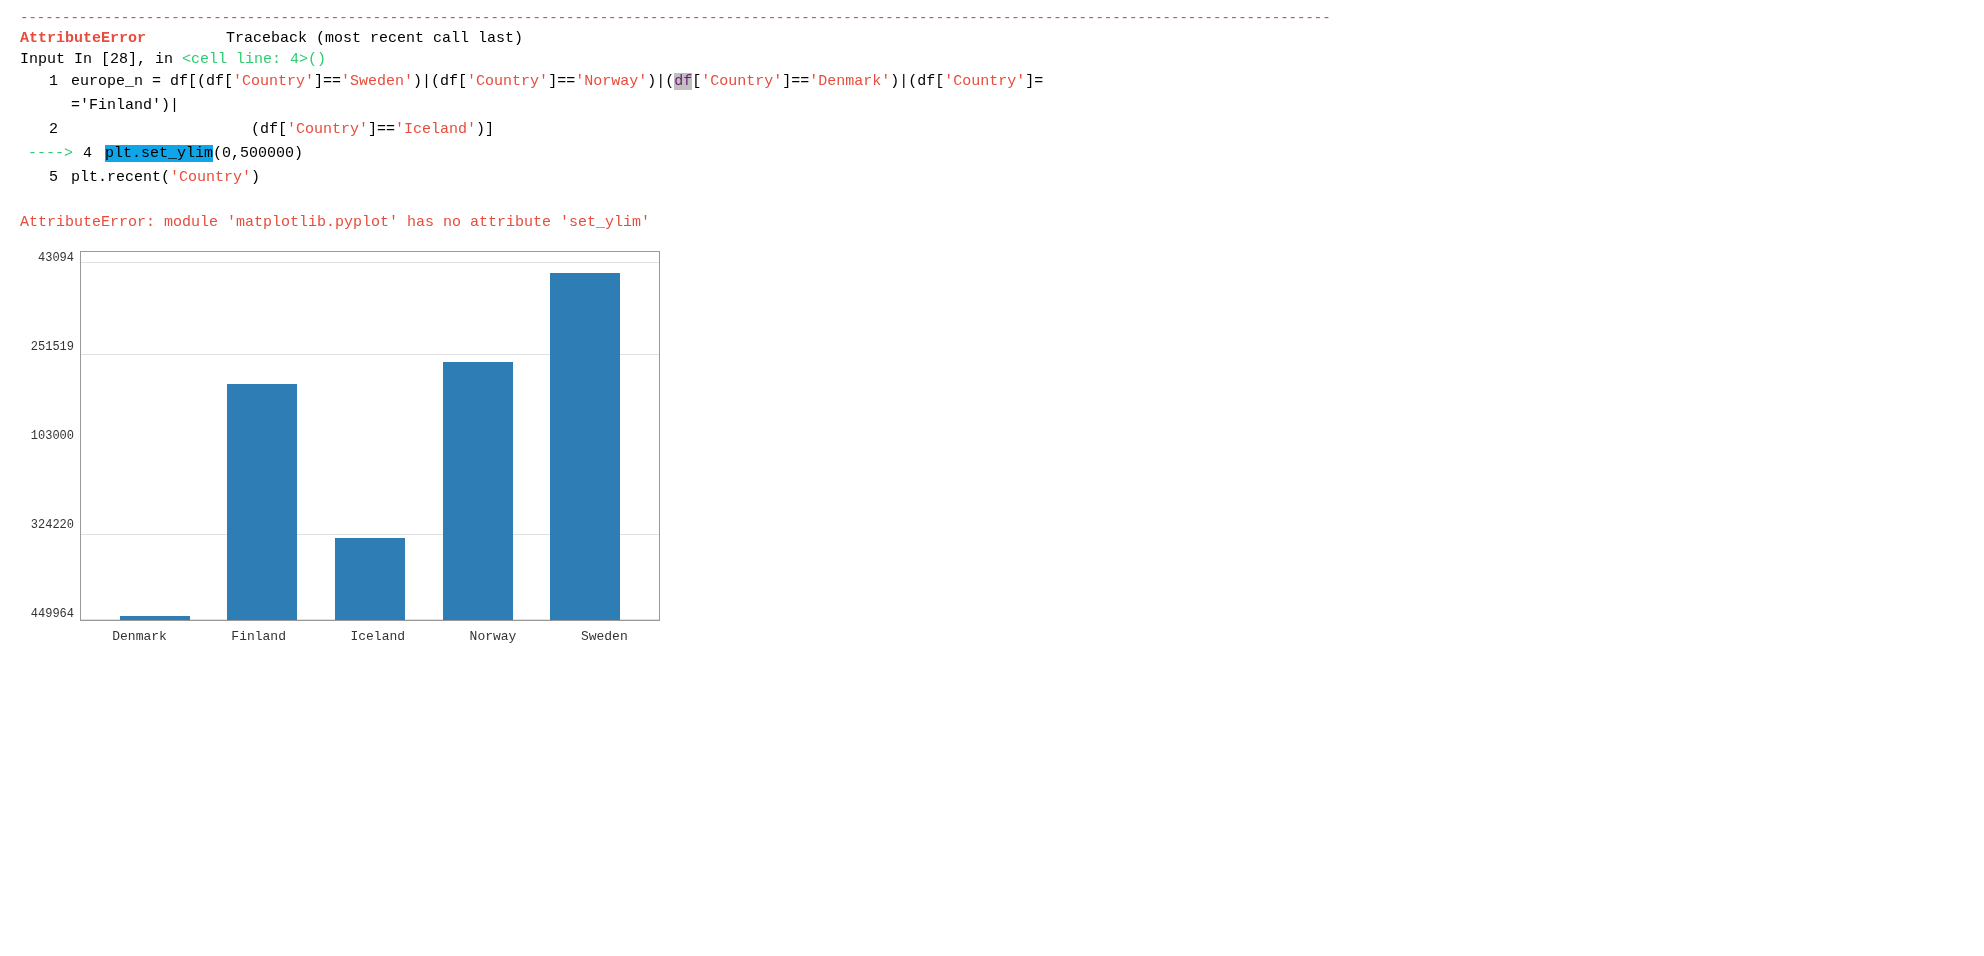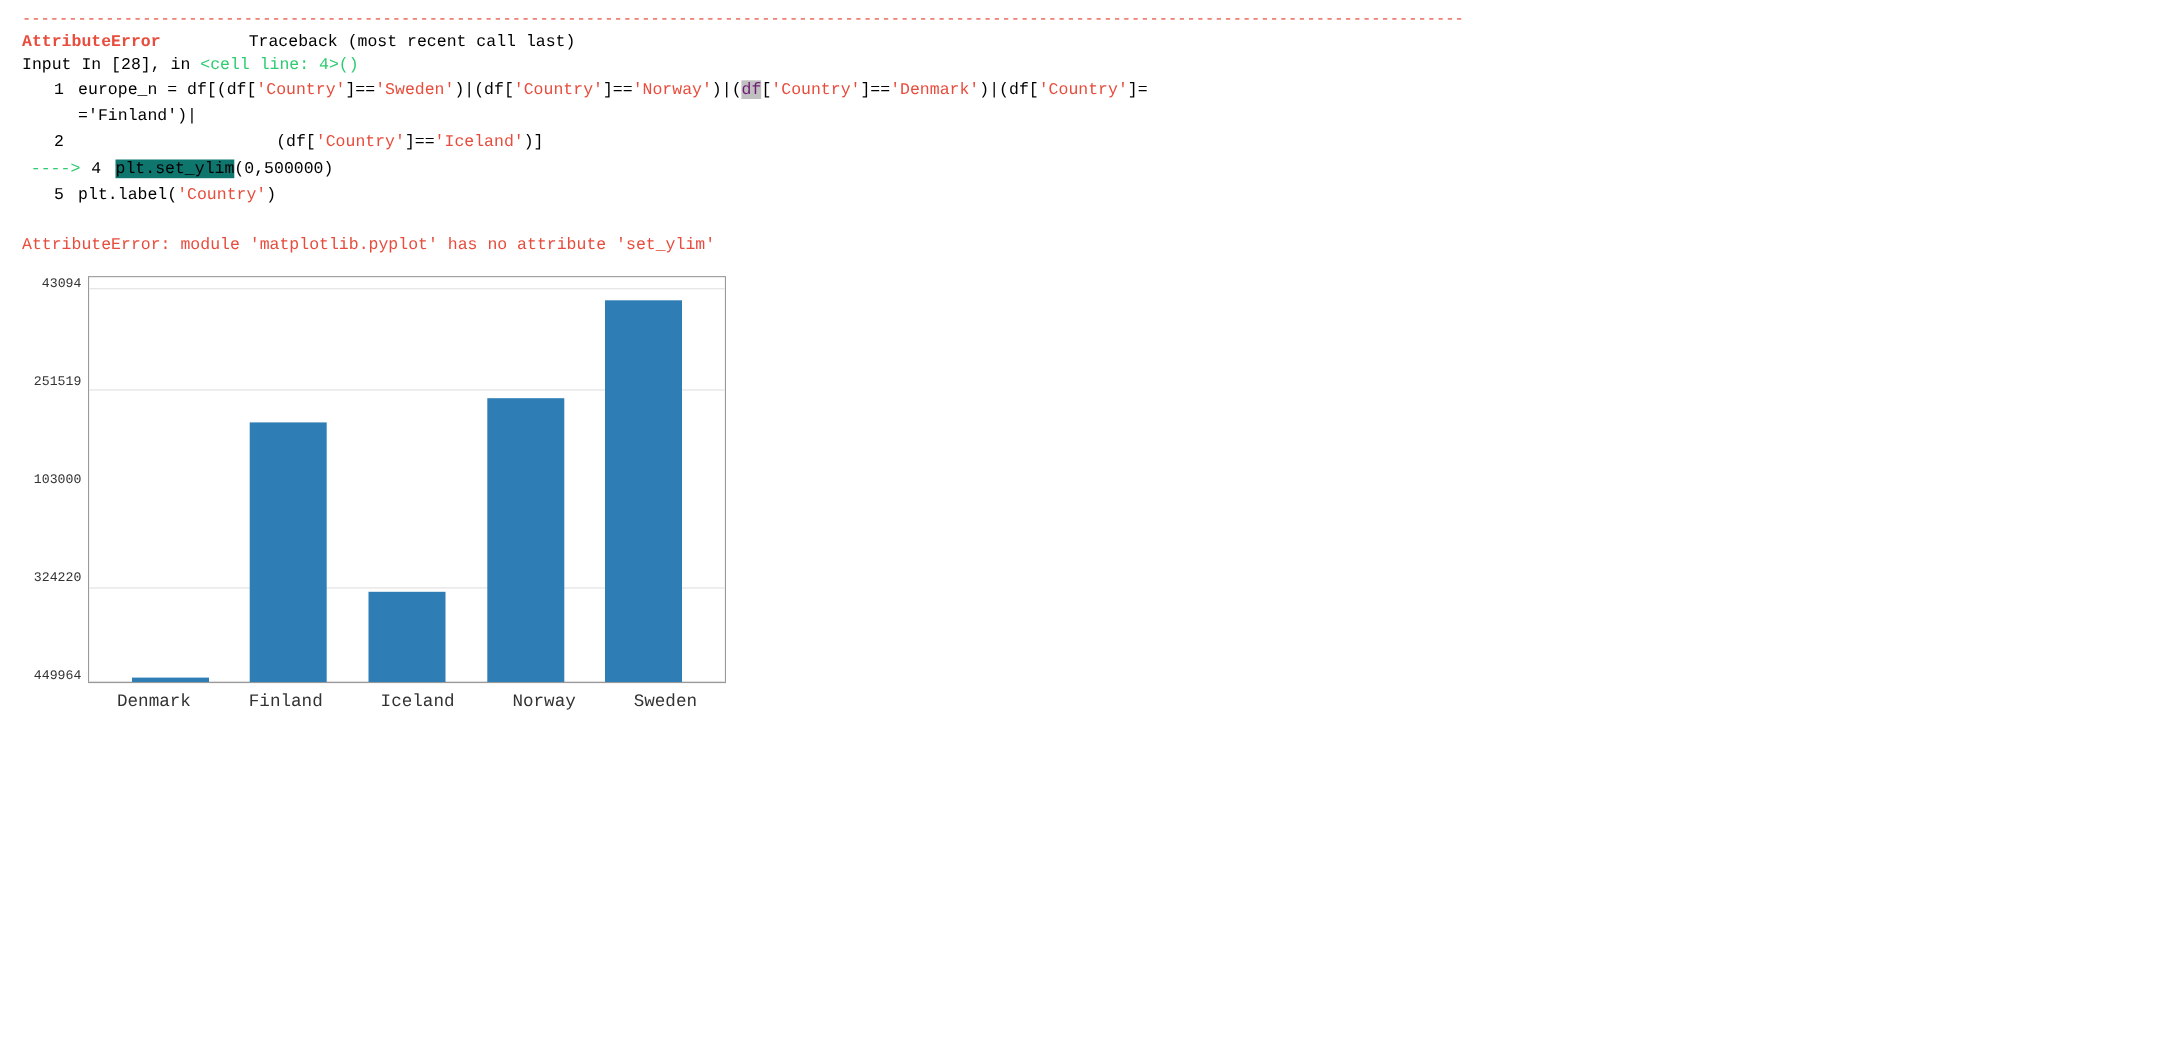--- a/index.html
+++ b/index.html
@@ -59,21 +59,21 @@
     .arrow-line {
       color: #2ecc71;
       display: inline;
     }
 
     .string-red {
       color: #e74c3c;
     }
 
     .highlight-bg {
-      background-color: #0f766e;
+      background-color: #0ea5e9;
       color: #000000;
     }
 
     .highlight-gray {
       background-color: #c0c0c0;
       color: #701a75;
     }
 
     .attr-error-msg {
       color: #e74c3c;
@@ -118,21 +118,21 @@
     .x-axis-labels {
       position: absolute;
       left: 60px;
       bottom: 0;
       right: 0;
       height: 48px;
       display: flex;
       align-items: flex-start;
       padding-top: 6px;
       justify-content: space-around;
-      font-size: 16px;
+      font-size: 13px;
       color: #333;
     }
 
     .bars-area {
       position: absolute;
       top: 0;
       left: 0;
       right: 0;
       bottom: 0;
       display: flex;
@@ -188,21 +188,21 @@
 
 
   <div>
     <span class="arrow-line">----&gt; </span>
     <span class="line-num" style="width:10px">4</span>
     <span> </span><span class="highlight-bg">plt.set_ylim</span><span>(0,500000)</span>
   </div>
 
   <div>
     <span class="line-num">5</span>
-    <span> plt.label(</span><span class="string-red">'Country'</span><span>)</span>
+    <span> plt.recent(</span><span class="string-red">'Country'</span><span>)</span>
   </div>
 
 </div>
 
 <div class="attr-error-msg">AttributeError: module 'matplotlib.pyplot' has no attribute 'set_ylim'</div>
 
 <div class="chart-container">
 
   <div class="y-axis-labels">
     <span>449964</span>

